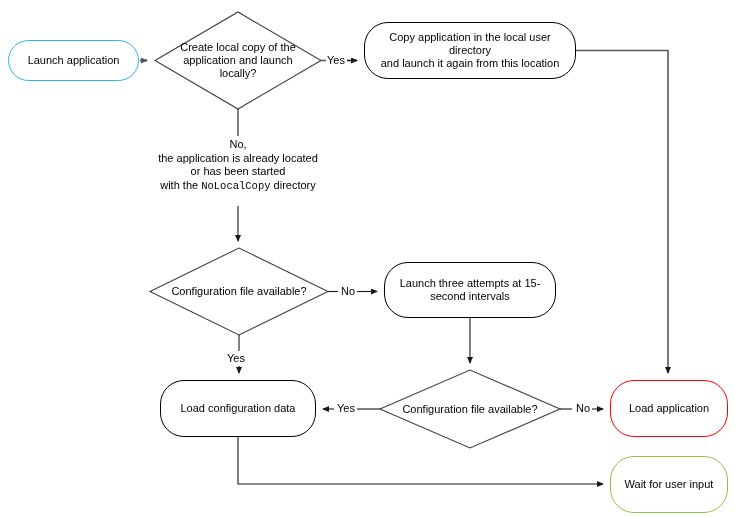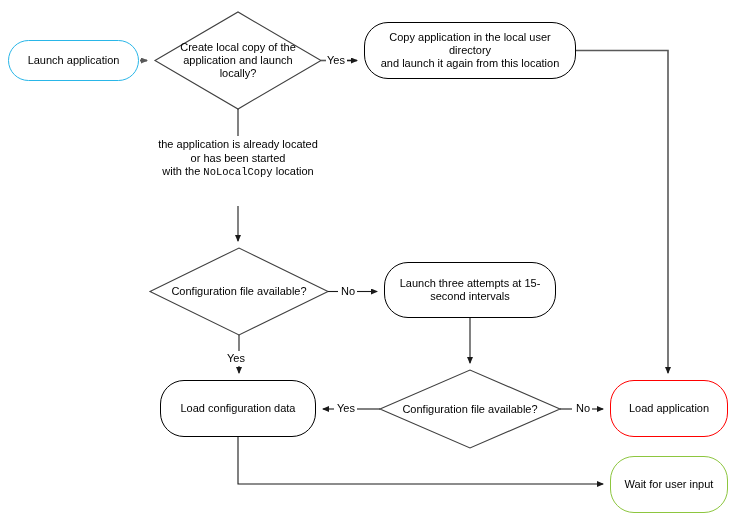--- a/index.html
+++ b/index.html
@@ -172,24 +172,25 @@
     <span class="node-label">Load application</span>
   </div>
 
   <div class="node rounded" style="left:610px; top:456px; width:118px; height:57px; border-color:#8dc63f;">
     <span class="node-label">Wait for user input</span>
   </div>
 
   <div class="edge-label" style="left:326px; top:54px;">Yes</div>
 
   <div class="multiline-note" style="left:120px; top:138px; width:236px;">
+    <div>No,</div>
     <div>the application is already located</div>
     <div>or has been started</div>
     <div>
-      <span>with the </span><span class="mono">NoLocalCopy</span><span> location</span>
+      <span>with the </span><span class="mono">NoLocalCopy</span><span> directory</span>
     </div>
   </div>
 
   <div class="edge-label" style="left:340px; top:285px;">No</div>
 
   <div class="edge-label" style="left:226px; top:352px;">Yes</div>
 
   <div class="edge-label" style="left:336px; top:402px;">Yes</div>
 
   <div class="edge-label" style="left:575px; top:402px;">No</div>

